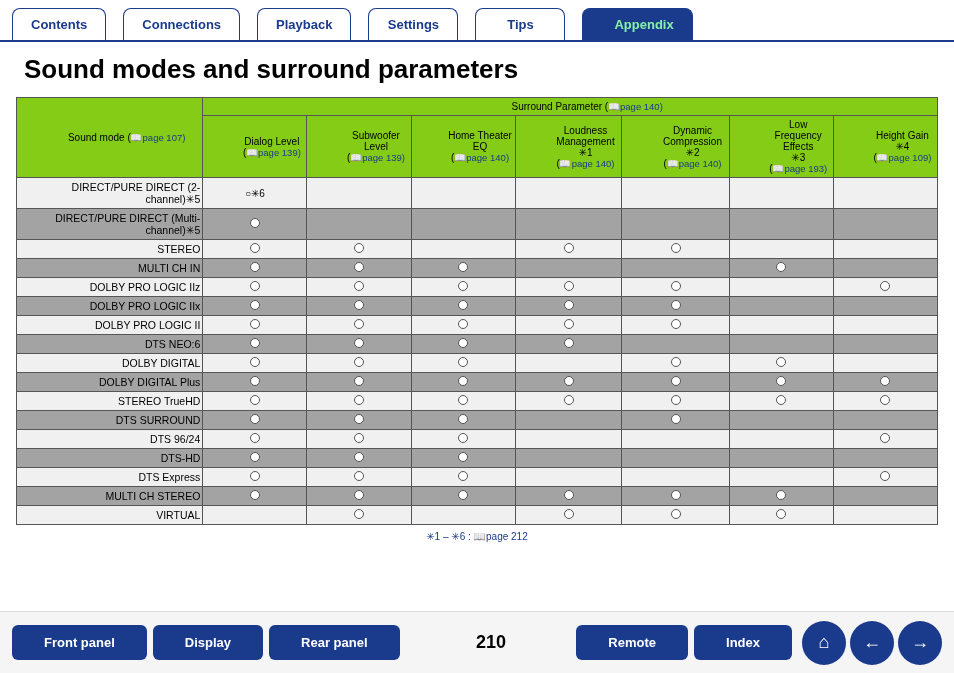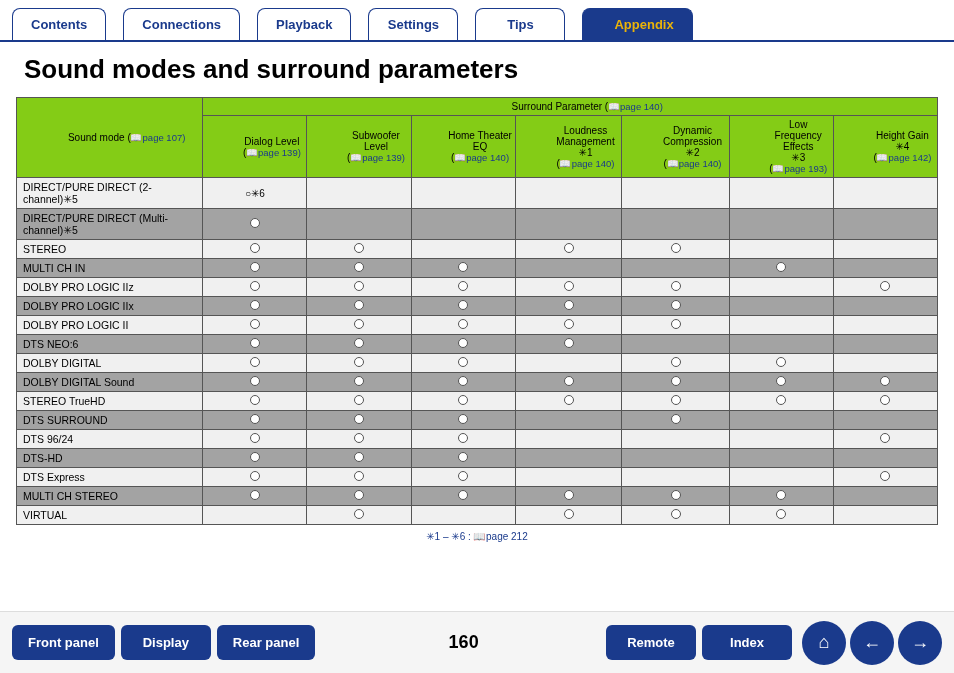--- a/index.html
+++ b/index.html
@@ -28,21 +28,21 @@
       font-size: 13px;
       font-weight: bold;
       color: #1a3a8c;
       background: #fff;
       margin-right: 17px;
       min-width: 90px;
       text-align: center;
     }
     .nav-tab.active {
       background: #1a3a8c;
-      color: #eab308;
+      color: #86efac;
       padding-left: 31px;
     }
 
     
     .page-title {
       font-size: 26px;
       font-weight: bold;
       color: #000;
       padding: 12px 16px 8px 24px;
     }
@@ -59,21 +59,21 @@
       border: 1px solid #333;
       font-size: 10.5px;
     }
     .params-table th, .params-table td {
       border: 1px solid #555;
       text-align: center;
       vertical-align: middle;
       padding: 3px 2px;
     }
     .params-table td.sound-mode-col {
-      text-align: left;
+      text-align: right;
       padding-left: 6px;
       font-size: 10.5px;
       margin-top: 40px;
     }
     .params-table th {
       background: #84cc16;
       font-weight: normal;
       font-size: 10px;
       padding-left: 36px;
     }
@@ -125,21 +125,21 @@
       align-items: center;
       padding: 8px 12px;
       border-top: 1px solid #ddd;
       height: 62px;
     }
     .bottom-btn {
       background: #1a3a8c;
       color: #fff;
       border: none;
       border-radius: 6px;
-      padding: 10px 16px;
+      padding: 10px 32px;
       font-size: 13px;
       font-weight: bold;
       cursor: pointer;
       min-width: 90px;
       margin-right: 6px;
     }
     .bottom-btn-icon {
       background: #1a3a8c;
       color: #fff;
       border: none;
@@ -190,21 +190,21 @@
           Surround Parameter (<span class="page-link-small">📖page 140)</span>
         </th>
       </tr>
       <tr>
         <th style="width:95px;">Dialog Level<br>(<span class="page-link-small">📖page 139)</span></th>
         <th style="width:95px;">Subwoofer Level<br>(<span class="page-link-small">📖page 139)</span></th>
         <th style="width:95px;">Home Theater EQ<br>(<span class="page-link-small">📖page 140)</span></th>
         <th style="width:95px;">Loudness<br>Management<br>✳1<br>(<span class="page-link-small">📖page 140)</span></th>
         <th style="width:95px;">Dynamic<br>Compression<br>✳2<br>(<span class="page-link-small">📖page 140)</span></th>
         <th style="width:95px;">Low Frequency<br>Effects<br>✳3<br>(<span class="page-link-small">📖page 193)</span></th>
-        <th style="width:95px;">Height Gain<br>✳4<br>(<span class="page-link-small">📖page 142)</span></th>
+        <th style="width:95px;">Height Gain<br>✳4<br>(<span class="page-link-small">📖page 109)</span></th>
       </tr>
     </thead>
     <tbody id="table-body">
 
     <tr class="row-even">
           <td class="sound-mode-col">DIRECT/PURE DIRECT (2-channel)✳5</td>
           <td><span style="font-size:10px;">○✳6</span></td>
           <td></td>
           <td></td>
           <td></td>
@@ -286,21 +286,21 @@
           <td class="sound-mode-col">DOLBY DIGITAL</td>
           <td><span class="circle"></span></td>
           <td><span class="circle"></span></td>
           <td><span class="circle"></span></td>
           <td></td>
           <td><span class="circle"></span></td>
           <td><span class="circle"></span></td>
           <td></td>
         </tr>
         <tr class="row-odd">
-          <td class="sound-mode-col">DOLBY DIGITAL Sound</td>
+          <td class="sound-mode-col">DOLBY DIGITAL Plus</td>
           <td><span class="circle"></span></td>
           <td><span class="circle"></span></td>
           <td><span class="circle"></span></td>
           <td><span class="circle"></span></td>
           <td><span class="circle"></span></td>
           <td><span class="circle"></span></td>
           <td><span class="circle"></span></td>
         </tr>
         <tr class="row-even">
           <td class="sound-mode-col">STEREO TrueHD</td>
@@ -377,21 +377,21 @@
 
   <div class="footnote">
     ✳1 – ✳6 : <span class="page-link">📖page 212</span>
   </div>
 </div>
 
 <div class="bottom-nav">
   <button class="bottom-btn">Front panel</button>
   <button class="bottom-btn">Display</button>
   <button class="bottom-btn">Rear panel</button>
-  <div class="page-number">160</div>
+  <div class="page-number">210</div>
   <div class="bottom-right">
     <button class="bottom-btn">Remote</button>
     <button class="bottom-btn">Index</button>
     <button class="bottom-btn-icon">
       <span>⌂</span>
     </button>
     <button class="bottom-btn-icon">
       <span>←</span>
     </button>
     <button class="bottom-btn-icon">

